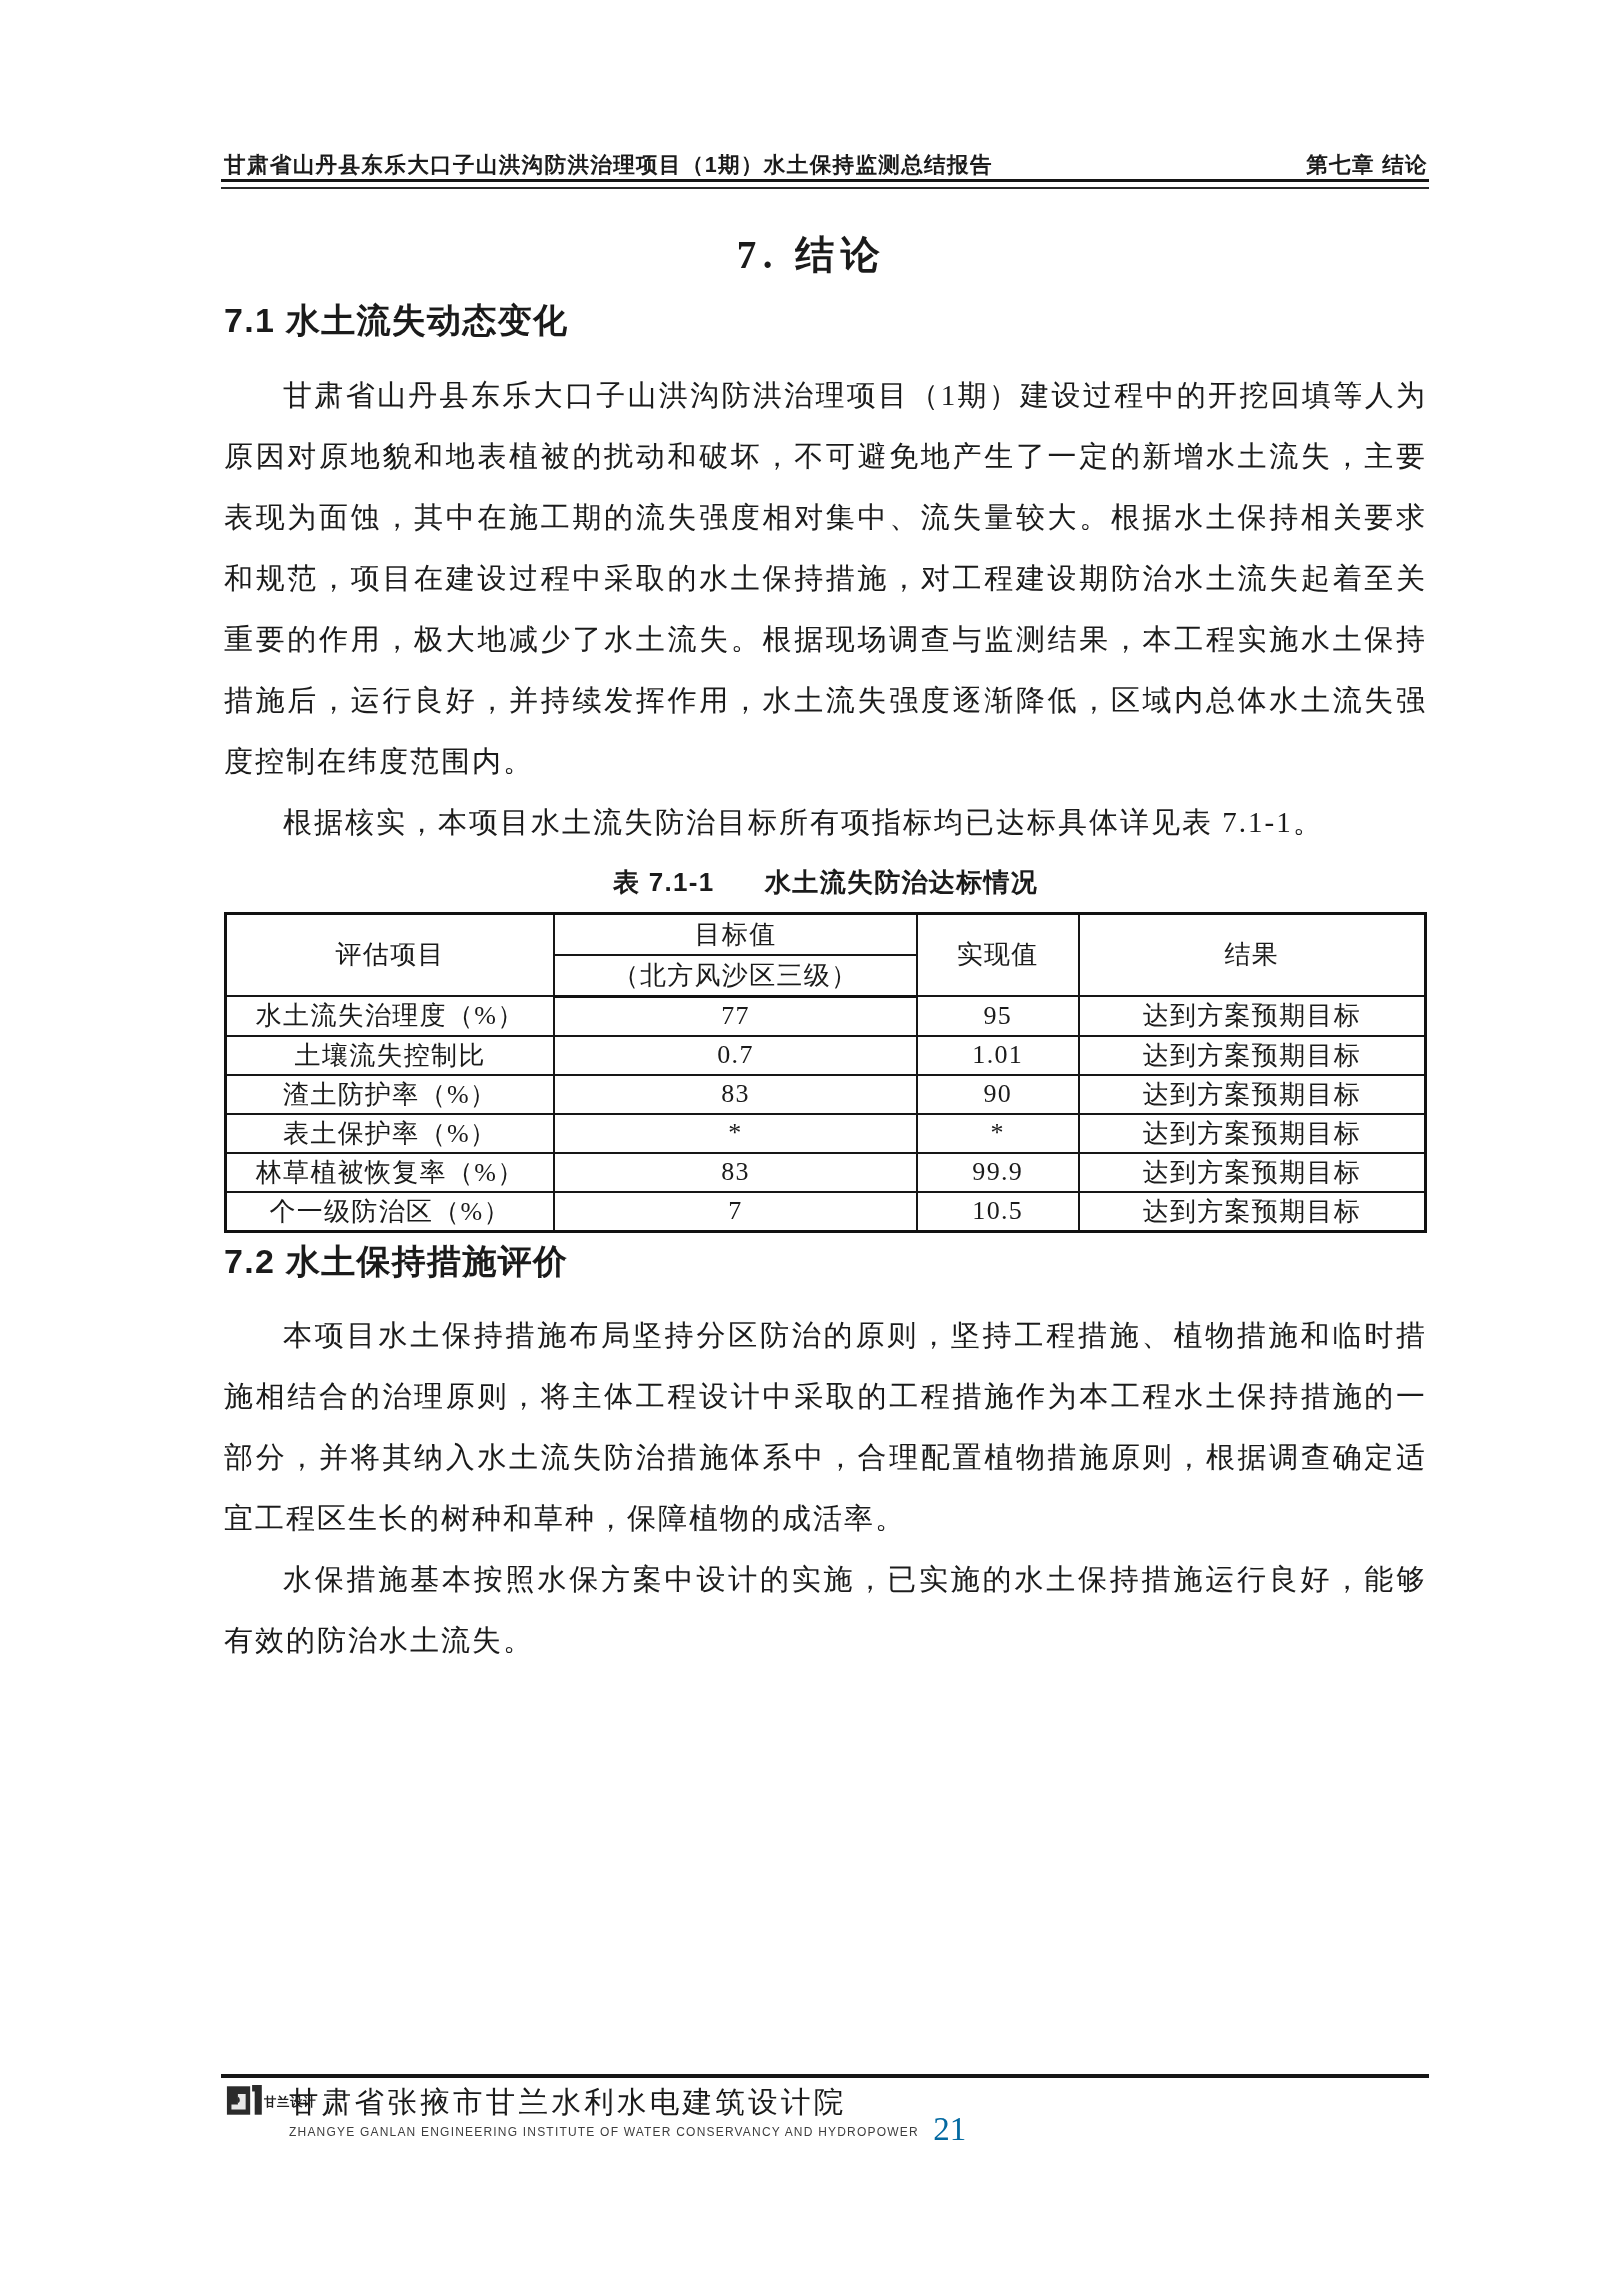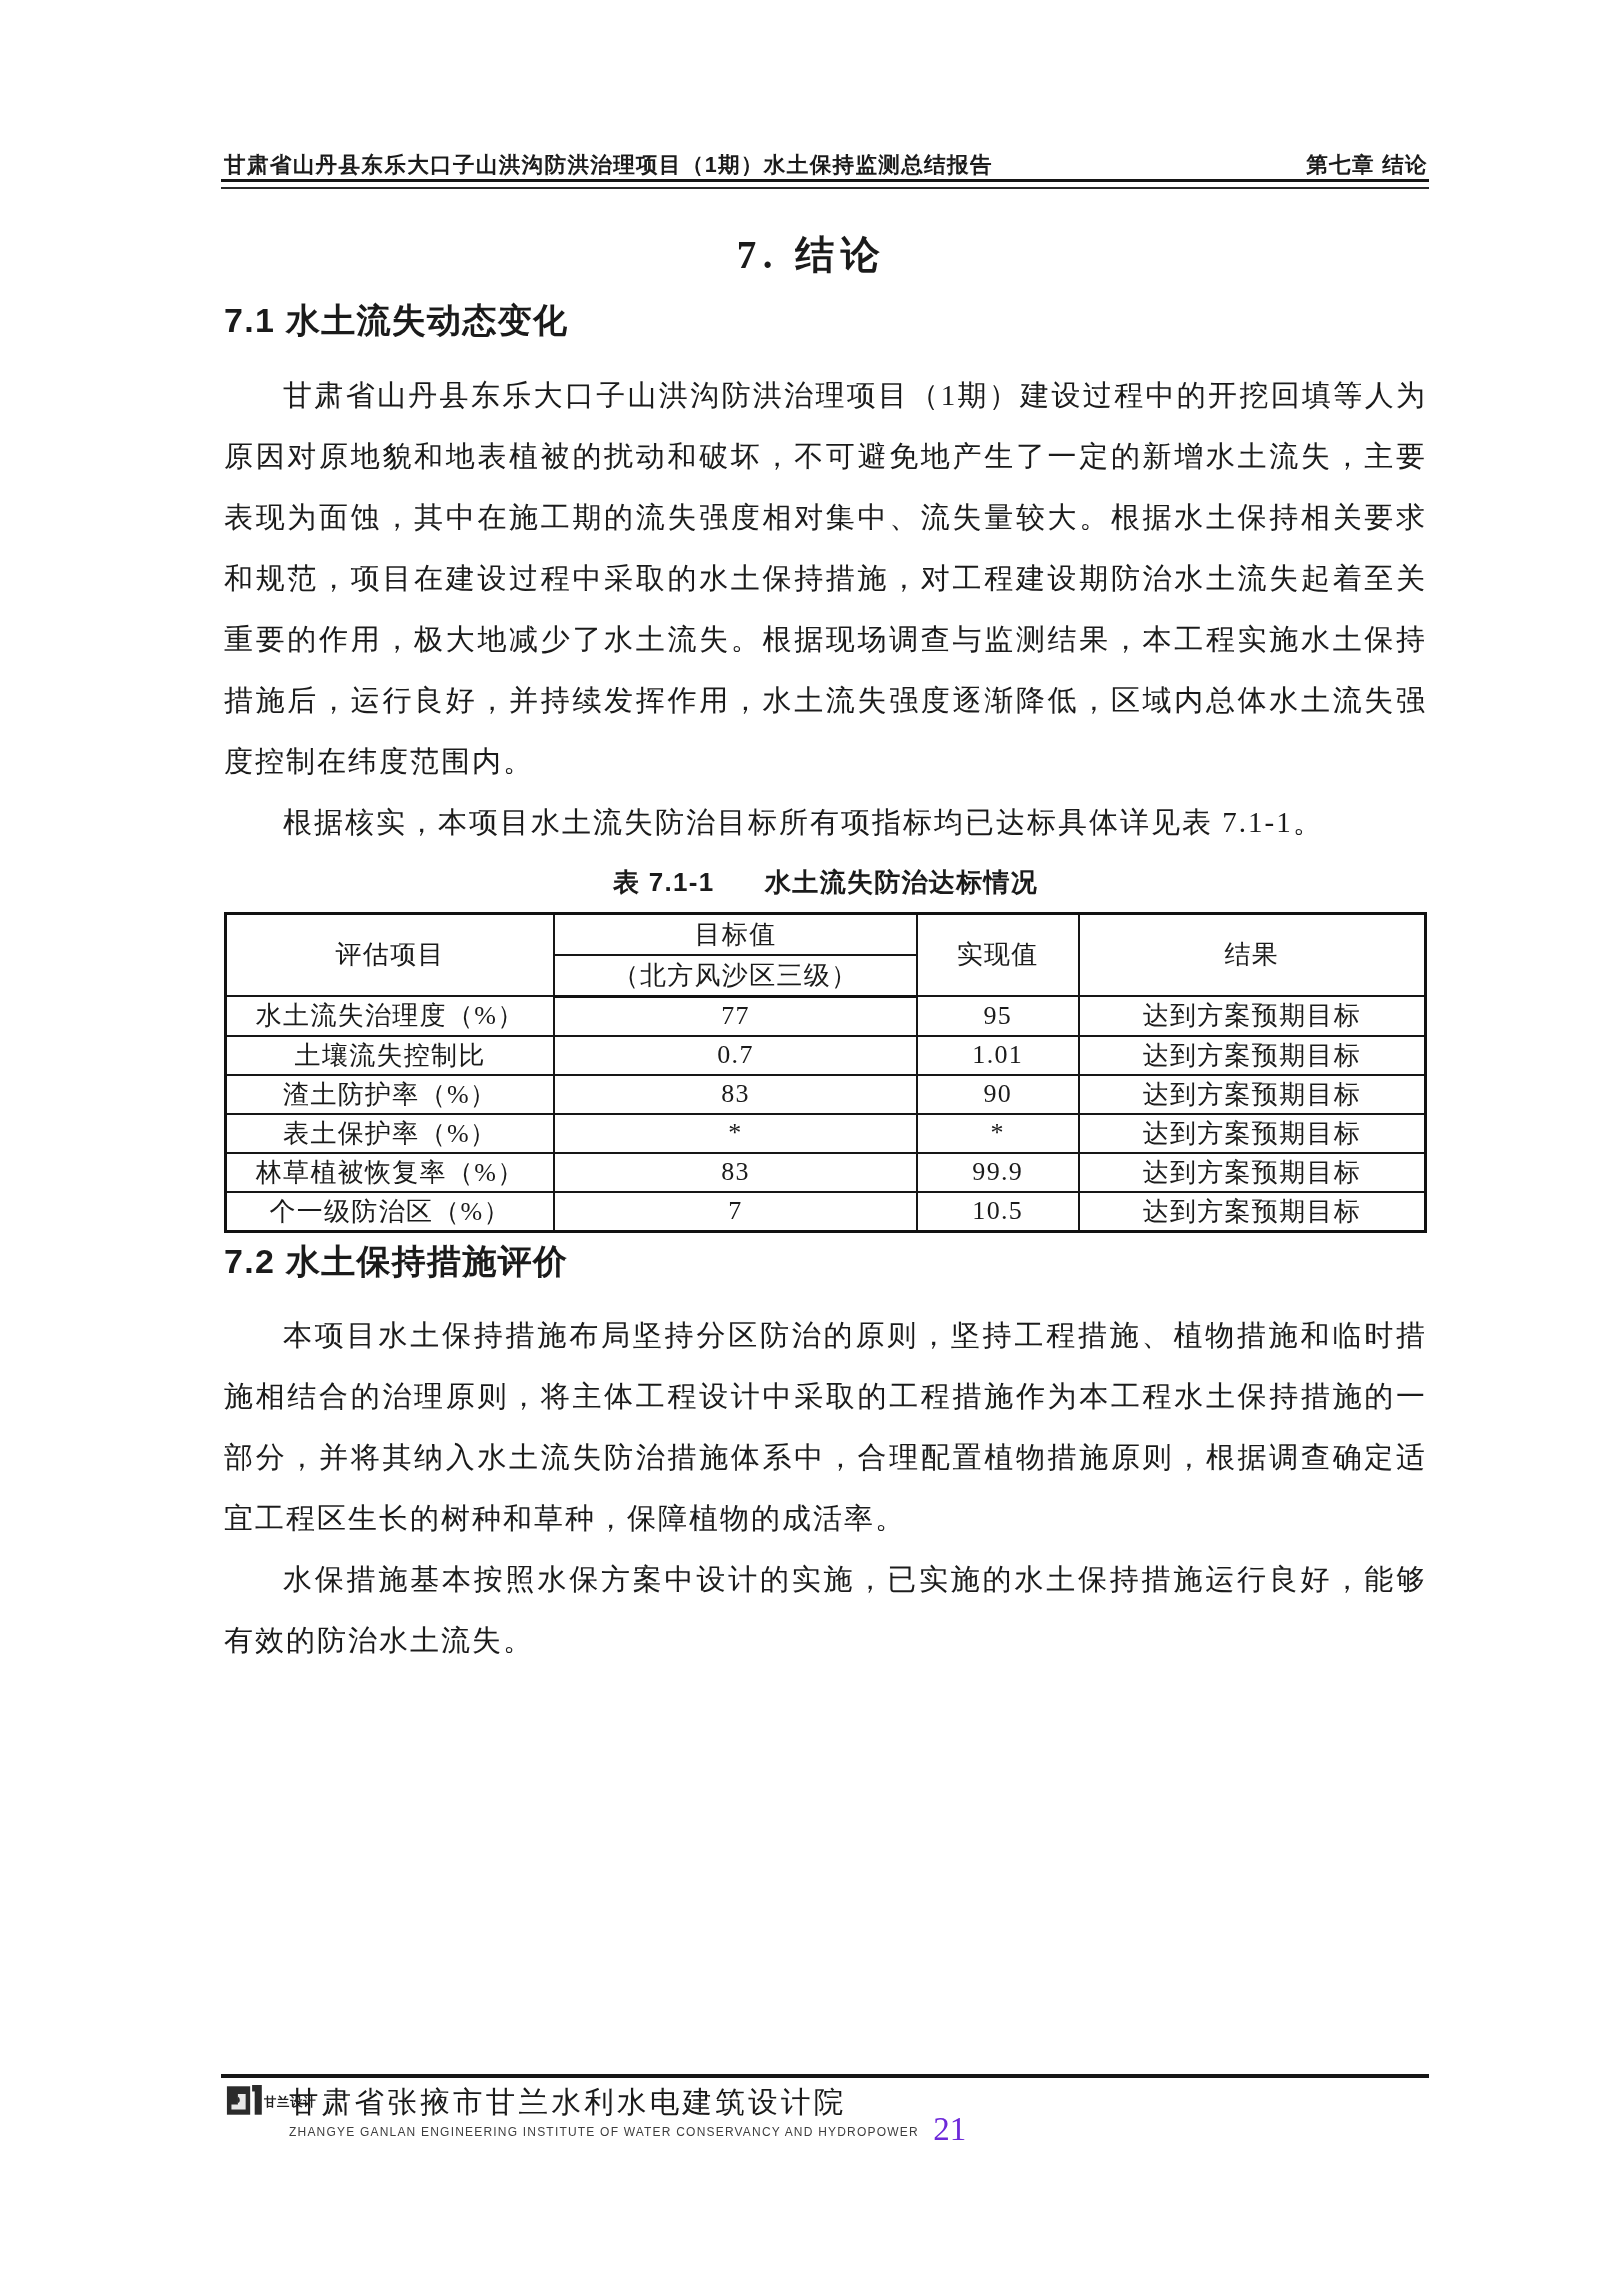--- a/index.html
+++ b/index.html
@@ -69,21 +69,21 @@
   .company-cn{
     font-family:"Liberation Sans","DejaVu Sans",sans-serif;
     font-weight:normal;font-size:29.5px;letter-spacing:3.3px;line-height:34px;white-space:nowrap;color:#1a1a1a;
   }
   .company-en{
     margin-top:5.9px;font-family:"Liberation Sans","DejaVu Sans",sans-serif;
     font-size:12px;letter-spacing:1.2px;color:#3d3d3d;white-space:nowrap;
   }
   .page-number{
     align-self:flex-end;margin-left:14.4px;margin-bottom:-9.2px;
-    font-size:33px;color:#6d28d9;
+    font-size:33px;color:#0369a1;
   }
 </style>
 </head>
 <body>
 
 <div class="page">
 
   <div class="page-header">
     <span>甘肃省山丹县东乐大口子山洪沟防洪治理项目（1期）水土保持监测总结报告</span>
     <span>第七章  结论</span>

